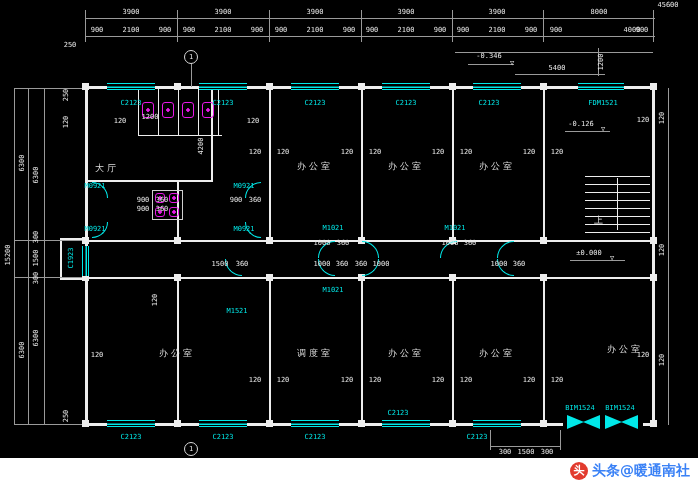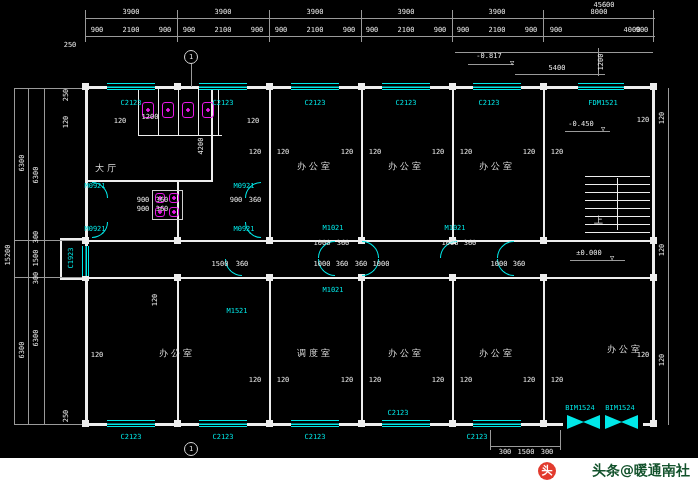--- a/index.html
+++ b/index.html
@@ -56,21 +56,21 @@
   #watermark{
     position:absolute;right:8px;top:4px;display:flex;align-items:center;gap:4px;
   }
   #wm-logo{
     width:18px;height:18px;border-radius:50%;background:#e23b2e;color:#fff;
     font-size:11px;line-height:18px;text-align:center;
     font-family:"DejaVu Sans","Liberation Sans",sans-serif;font-weight:bold;
   }
   #wm-text{
     font-family:"DejaVu Sans","Liberation Sans",sans-serif;
-    font-size:14px;font-weight:bold;color:#14532d;margin-left:32px;
+    font-size:14px;font-weight:bold;color:#3b82f6;
   }
 </style>
 </head>
 <body>
 
 <div id="canvas">
     <div class="wall" style="left: 85px; top: 86px; width: 570px; height: 3px;"></div>
     <div class="wall" style="left: 85px; top: 423px; width: 570px; height: 3px;"></div>
     <div class="wall" style="left: 85px; top: 240px; width: 570px; height: 2px;"></div>
     <div class="wall" style="left: 85px; top: 277px; width: 570px; height: 2px;"></div>
@@ -192,21 +192,21 @@
     <div class="arc" style="left: 440px; top: 241px; width: 17px; height: 17px; border-radius: 100% 0px 0px; border-top: 1px solid rgb(0, 232, 232); border-left: 1px solid rgb(0, 232, 232);"></div>
     <div class="arc" style="left: 497px; top: 241px; width: 17px; height: 17px; border-radius: 100% 0px 0px; border-top: 1px solid rgb(0, 232, 232); border-left: 1px solid rgb(0, 232, 232);"></div>
     <div class="arc" style="left: 225px; top: 259px; width: 17px; height: 17px; border-radius: 0px 0px 0px 100%; border-bottom: 1px solid rgb(0, 232, 232); border-left: 1px solid rgb(0, 232, 232);"></div>
     <div class="arc" style="left: 318px; top: 259px; width: 17px; height: 17px; border-radius: 0px 0px 0px 100%; border-bottom: 1px solid rgb(0, 232, 232); border-left: 1px solid rgb(0, 232, 232);"></div>
     <div class="arc" style="left: 362px; top: 259px; width: 17px; height: 17px; border-radius: 0px 0px 100%; border-bottom: 1px solid rgb(0, 232, 232); border-right: 1px solid rgb(0, 232, 232);"></div>
     <div class="arc" style="left: 497px; top: 259px; width: 17px; height: 17px; border-radius: 0px 0px 0px 100%; border-bottom: 1px solid rgb(0, 232, 232); border-left: 1px solid rgb(0, 232, 232);"></div>
     <div class="tri tr-r" style="left: 567px; top: 415px;"></div>
     <div class="tri tr-l" style="left: 583px; top: 415px;"></div>
     <div class="tri tr-r" style="left: 605px; top: 415px;"></div>
     <div class="tri tr-l" style="left: 621px; top: 415px;"></div>
-    <div class="ann" style="left: 604px; top: 5px;">45600</div>
+    <div class="ann" style="left: 668px; top: 5px;">45600</div>
     <div class="ann" style="left: 131px; top: 12px;">3900</div>
     <div class="ann" style="left: 223px; top: 12px;">3900</div>
     <div class="ann" style="left: 315px; top: 12px;">3900</div>
     <div class="ann" style="left: 406px; top: 12px;">3900</div>
     <div class="ann" style="left: 497px; top: 12px;">3900</div>
     <div class="ann" style="left: 599px; top: 12px;">8000</div>
     <div class="ann" style="left: 97px; top: 30px;">900</div>
     <div class="ann" style="left: 131px; top: 30px;">2100</div>
     <div class="ann" style="left: 165px; top: 30px;">900</div>
     <div class="ann" style="left: 189px; top: 30px;">900</div>
@@ -218,21 +218,21 @@
     <div class="ann" style="left: 372px; top: 30px;">900</div>
     <div class="ann" style="left: 406px; top: 30px;">2100</div>
     <div class="ann" style="left: 440px; top: 30px;">900</div>
     <div class="ann" style="left: 463px; top: 30px;">900</div>
     <div class="ann" style="left: 497px; top: 30px;">2100</div>
     <div class="ann" style="left: 531px; top: 30px;">900</div>
     <div class="ann" style="left: 556px; top: 30px;">900</div>
     <div class="ann" style="left: 632px; top: 30px;">4000</div>
     <div class="ann" style="left: 642px; top: 30px;">900</div>
     <div class="ann" style="left: 70px; top: 45px;">250</div>
-    <div class="ann" style="left: 489px; top: 56px;">-0.817</div>
+    <div class="ann" style="left: 489px; top: 56px;">-0.346</div>
     <div class="ann" style="left: 512px; top: 63px;">▽</div>
     <div class="ann" style="left: 557px; top: 68px;">5400</div>
     <div class="ann rot" style="left: 601px; top: 62px;">1200</div>
     <div class="ann b" style="left: 191px; top: 57px;">1</div>
     <div class="ann rot" style="left: 8px; top: 255px;">15200</div>
     <div class="ann rot" style="left: 22px; top: 163px;">6300</div>
     <div class="ann rot" style="left: 22px; top: 350px;">6300</div>
     <div class="ann rot" style="left: 36px; top: 175px;">6300</div>
     <div class="ann rot" style="left: 36px; top: 338px;">6300</div>
     <div class="ann rot" style="left: 36px; top: 237px;">300</div>
@@ -275,21 +275,21 @@
     <div class="ann r" style="left: 107px; top: 168px;">大厅</div>
     <div class="ann r" style="left: 315px; top: 166px;">办公室</div>
     <div class="ann r" style="left: 406px; top: 166px;">办公室</div>
     <div class="ann r" style="left: 497px; top: 166px;">办公室</div>
     <div class="ann r" style="left: 177px; top: 353px;">办公室</div>
     <div class="ann r" style="left: 315px; top: 353px;">调度室</div>
     <div class="ann r" style="left: 406px; top: 353px;">办公室</div>
     <div class="ann r" style="left: 497px; top: 353px;">办公室</div>
     <div class="ann r" style="left: 625px; top: 349px;">办公室</div>
     <div class="ann r" style="left: 600px; top: 220px;">上</div>
-    <div class="ann" style="left: 581px; top: 124px;">-0.450</div>
+    <div class="ann" style="left: 581px; top: 124px;">-0.126</div>
     <div class="ann" style="left: 603px; top: 129px;">▽</div>
     <div class="ann" style="left: 589px; top: 253px;">±0.000</div>
     <div class="ann" style="left: 612px; top: 258px;">▽</div>
     <div class="ann" style="left: 150px; top: 117px;">1200</div>
     <div class="ann" style="left: 120px; top: 121px;">120</div>
     <div class="ann" style="left: 253px; top: 121px;">120</div>
     <div class="ann rot" style="left: 201px; top: 146px;">4200</div>
     <div class="ann" style="left: 143px; top: 200px;">900</div>
     <div class="ann" style="left: 162px; top: 200px;">360</div>
     <div class="ann" style="left: 236px; top: 200px;">900</div>

